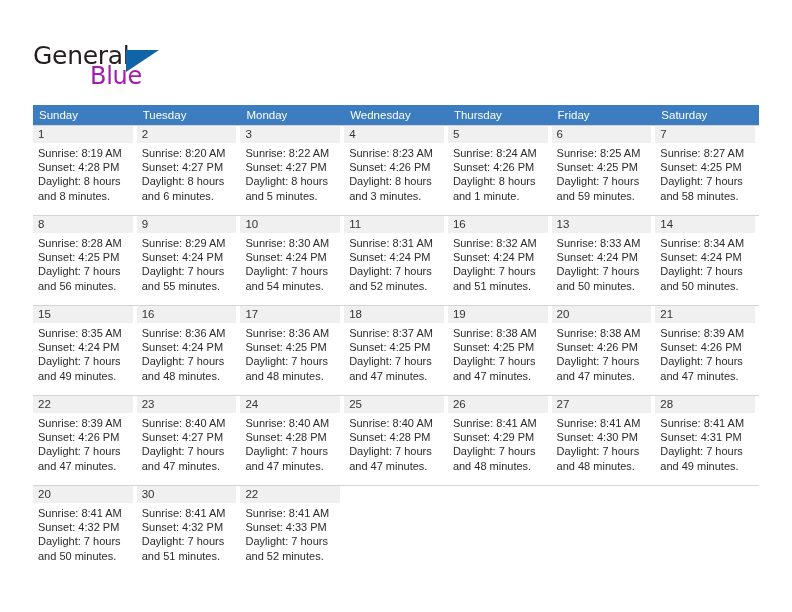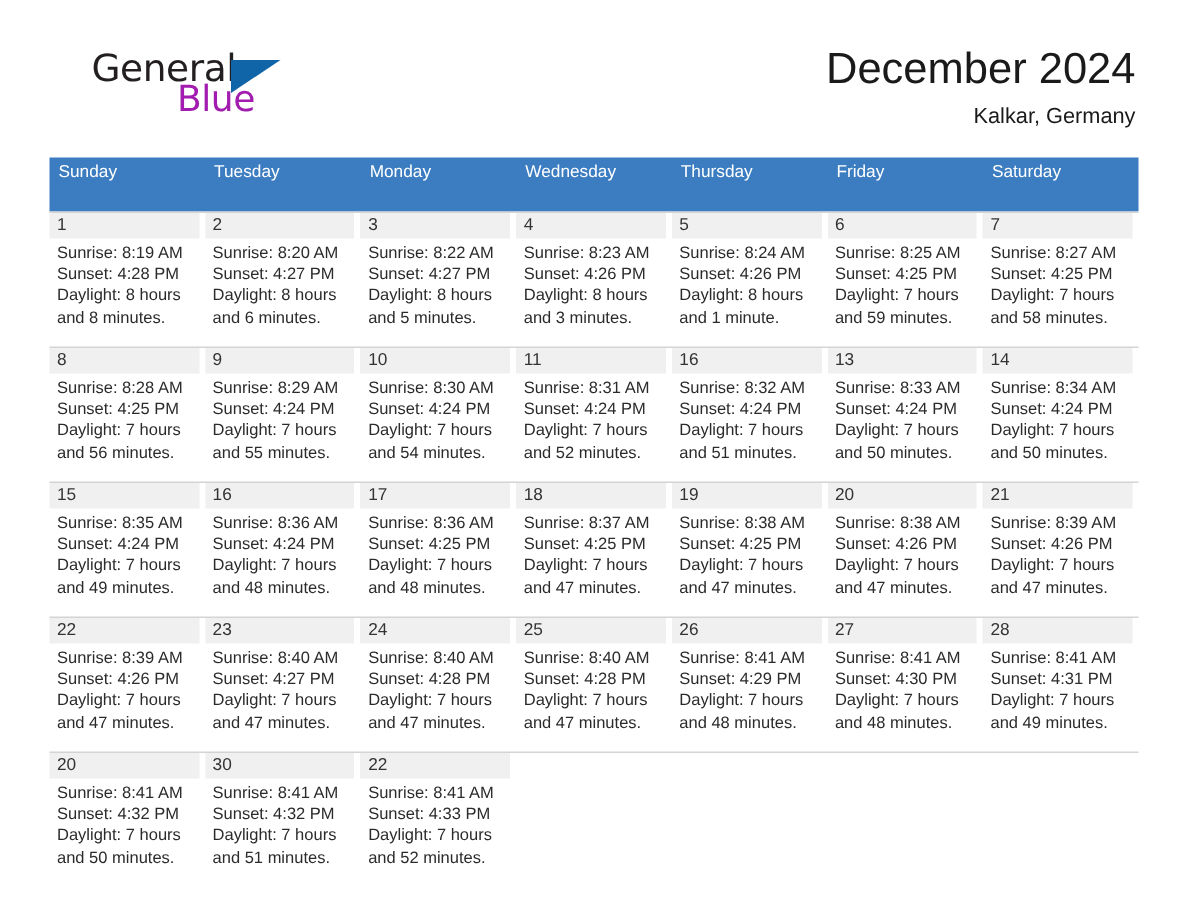--- a/index.html
+++ b/index.html
@@ -25,24 +25,23 @@
   .header {
     position: absolute;
     left: 0;
     top: 0;
     width: 792px;
     height: 100px;
   }
   .logo {
     position: absolute;
     left: 33px;
-    top: 33px;
+    top: 43px;
     width: 200px;
     height: 52px;
-    margin-left: 28px;
   }
   .logo-general {
     position: absolute;
     left: 0;
     top: 0;
     font-size: 25px;
     letter-spacing: -0.3px;
     color: #231f20;
     font-family: "DejaVu Sans", sans-serif;
     font-weight: 400;
@@ -94,21 +93,21 @@
   
   .calendar {
     position: absolute;
     left: 33px;
     top: 105px;
     width: 726px;
   }
   .weekday-row {
     display: flex;
     width: 726px;
-    height: 36px;
+    height: 20px;
     background: #3b7dc0;
   }
   .weekday-cell {
     flex: 1 1 0;
     height: 20px;
     line-height: 20px;
     color: #ffffff;
     font-size: 11.5px;
     padding-left: 6px;
     box-sizing: border-box;
@@ -165,24 +164,20 @@
 <div class="page">
 
   <div class="header">
 
     <div class="logo">
       <span class="logo-general">General</span>
       <span class="logo-triangle"></span>
       <span class="logo-blue">Blue</span>
     </div>
 
-    <div class="title-block">
-      <div class="month-title">December 2024</div>
-      <div class="location-subtitle">Kalkar, Germany</div>
-    </div>
 
   </div>
 
   <div class="calendar">
 
     <div class="weekday-row">
       <div class="weekday-cell">Sunday</div>
       <div class="weekday-cell">Tuesday</div>
       <div class="weekday-cell">Monday</div>
       <div class="weekday-cell">Wednesday</div>

